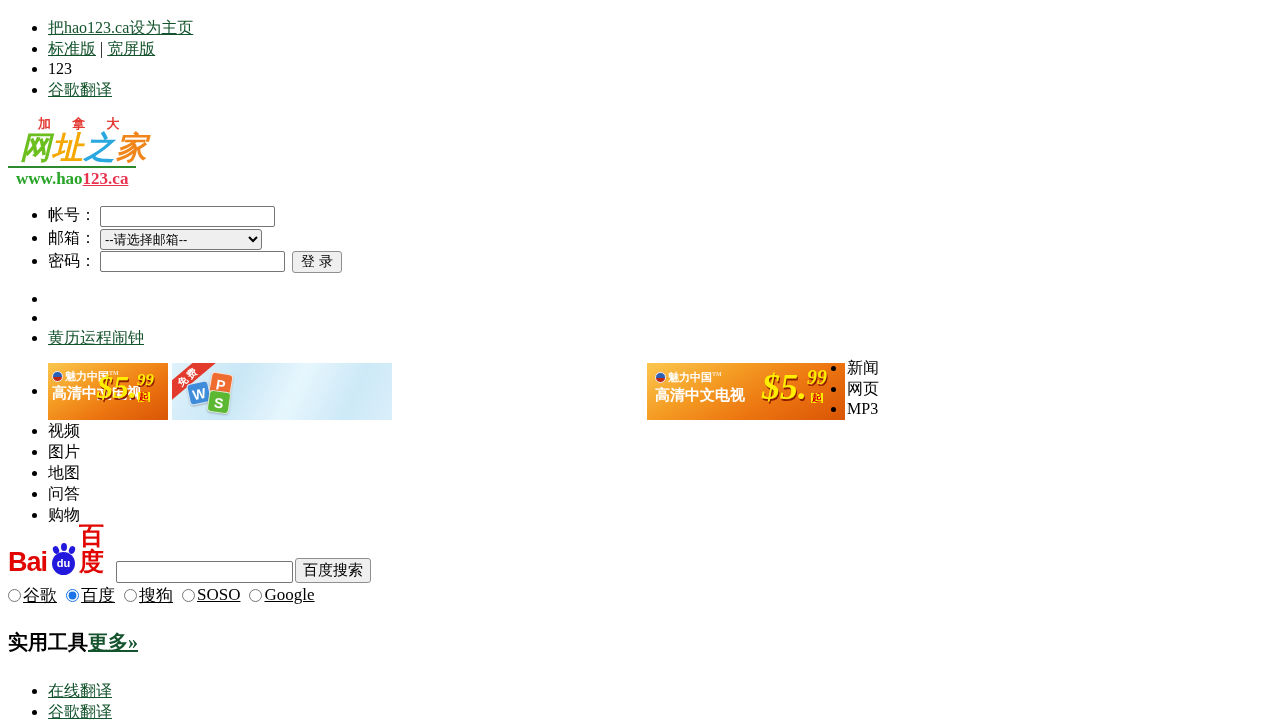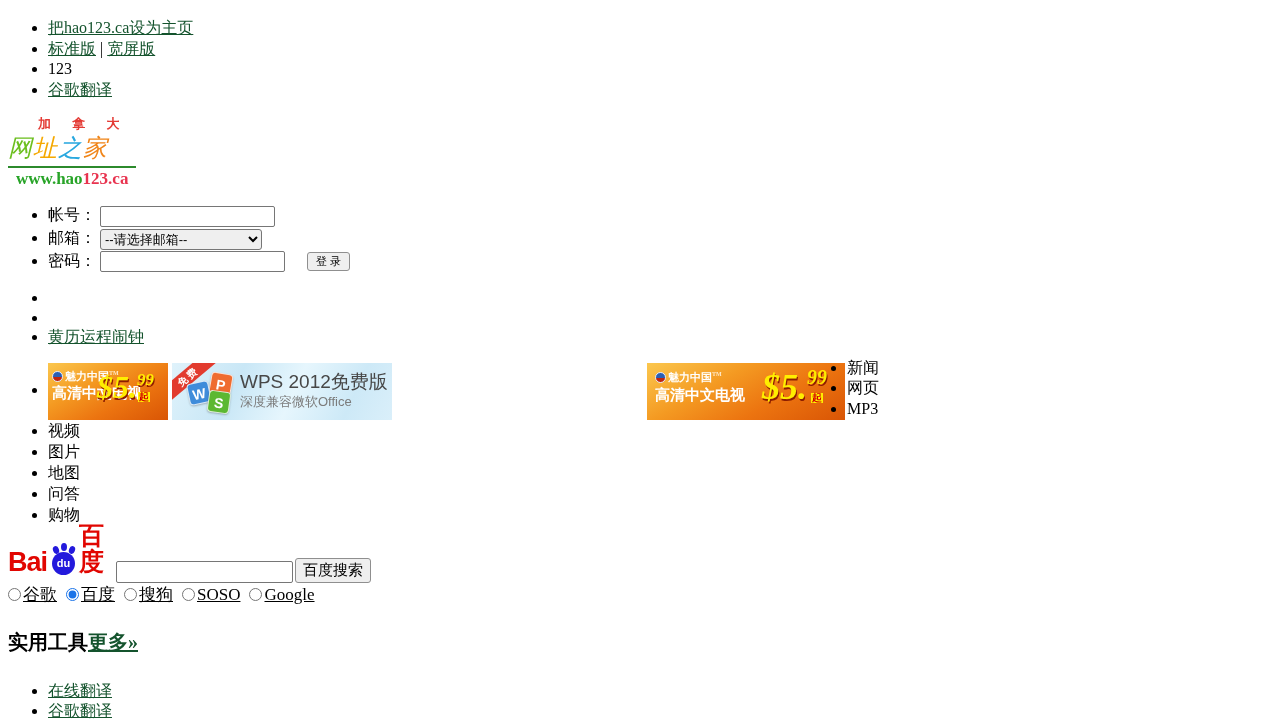--- a/index.html
+++ b/index.html
@@ -14,33 +14,33 @@
   a { color:#14532d; text-decoration:underline; cursor:pointer; }
   ul { margin:16px 0; padding-left:40px; list-style:disc; }
   li { line-height:20.5px; }
 
   
   ul.top-list { margin:10px 0 16px 0; }
 
   
   .site-logo { margin:4px 0 8px 0; width:140px; }
   .logo-country { color:#e43b35; font-size:13px; font-weight:bold; letter-spacing:9px; margin-left:30px; line-height:15px; }
-  .logo-big { font-size:24px; font-weight:normal; line-height:34px; letter-spacing:1px; font-style:italic; }
+  .logo-big { font-size:31px; font-weight:bold; line-height:34px; letter-spacing:1px; font-style:italic;text-align:right; }
   .lg-1{color:#6cbf1f;} .lg-2{color:#f5a800;} .lg-3{color:#29a8df;} .lg-4{color:#f08519;}
   .logo-rule { border:none; border-top:2px solid #2c8a2c; margin:1px 0 2px 0; width:128px; }
   .logo-domain { font-weight:bold; font-size:17px; line-height:18px; margin-left:8px; }
-  .dom-green{color:#28a428;} .dom-red{color:#e8334f;}
+  .dom-green{color:#28a428;} .dom-red{color:#e8334f;text-decoration:underline;}
 
   
   ul.login-list { margin:16px 0; }
   ul.login-list li { line-height:22px; }
   .txt-input { width:175px; height:21px; border:1px solid #767676; border-radius:2px; font-size:13px; padding:1px 3px; vertical-align:middle; }
   .pwd-input { width:185px; }
   select.mail-select { width:162px; height:21px; font-size:13px; border:1px solid #767676; border-radius:3px; vertical-align:middle; }
-  .login-btn { margin-left:18px; font-size:11px; padding:1px 8px; background:#efefef; border:1px solid #8f8f8f; border-radius:3px; vertical-align:middle; cursor:pointer; font-family:"Liberation Sans", sans-serif; }
+  .login-btn { margin-left:3px; font-size:14px; padding:1px 8px; background:#efefef; border:1px solid #8f8f8f; border-radius:3px; vertical-align:middle; cursor:pointer; font-family:"Liberation Sans", sans-serif; }
 
   ul.gap-list { margin:16px 0; }
   ul.gap-list li { line-height:19.5px; }
 
   
   ul.mid-list { margin:16px 0; }
   ul.mid-list > li { line-height:21px; }
   li.banner-li { height:57px; position:relative; list-style-position:outside; }
   .banner { display:inline-block; height:57px; vertical-align:middle; position:relative; overflow:hidden; cursor:pointer; }
   .b-meili { width:120px; background:linear-gradient(150deg,#fbc74e 0%,#f49a22 35%,#ec7410 65%,#d95505 100%); }
@@ -154,24 +154,20 @@
     </span>
     
     
     <span class="banner b-wps">
       <span class="wps-ribbon">免费</span>
       <span class="wps-logo-icon">
         <span class="wps-sq wps-p">P</span>
         <span class="wps-sq wps-w">W</span>
         <span class="wps-sq wps-s">S</span>
       </span>
-      <span class="wps-text">
-        <span class="wps-title" style="display:block">WPS 2012免费版</span>
-        <span class="wps-sub" style="display:block">深度兼容微软Office</span>
-      </span>
     </span>
     
     <span class="right-group">
       <span class="banner b-meili b-meili-wide right-banner">
         <span class="meili-brand"><span class="globe-icon"></span><span>魅力中国</span><span class="meili-tm">TM</span></span>
         <span class="meili-tag">高清中文电视</span>
         <span class="meili-price"><span class="price-main">$5.</span><span class="price-sup">99</span><span class="price-qi">起</span></span>
       </span>
       <ul class="right-nav">
         <li>新闻</li>

